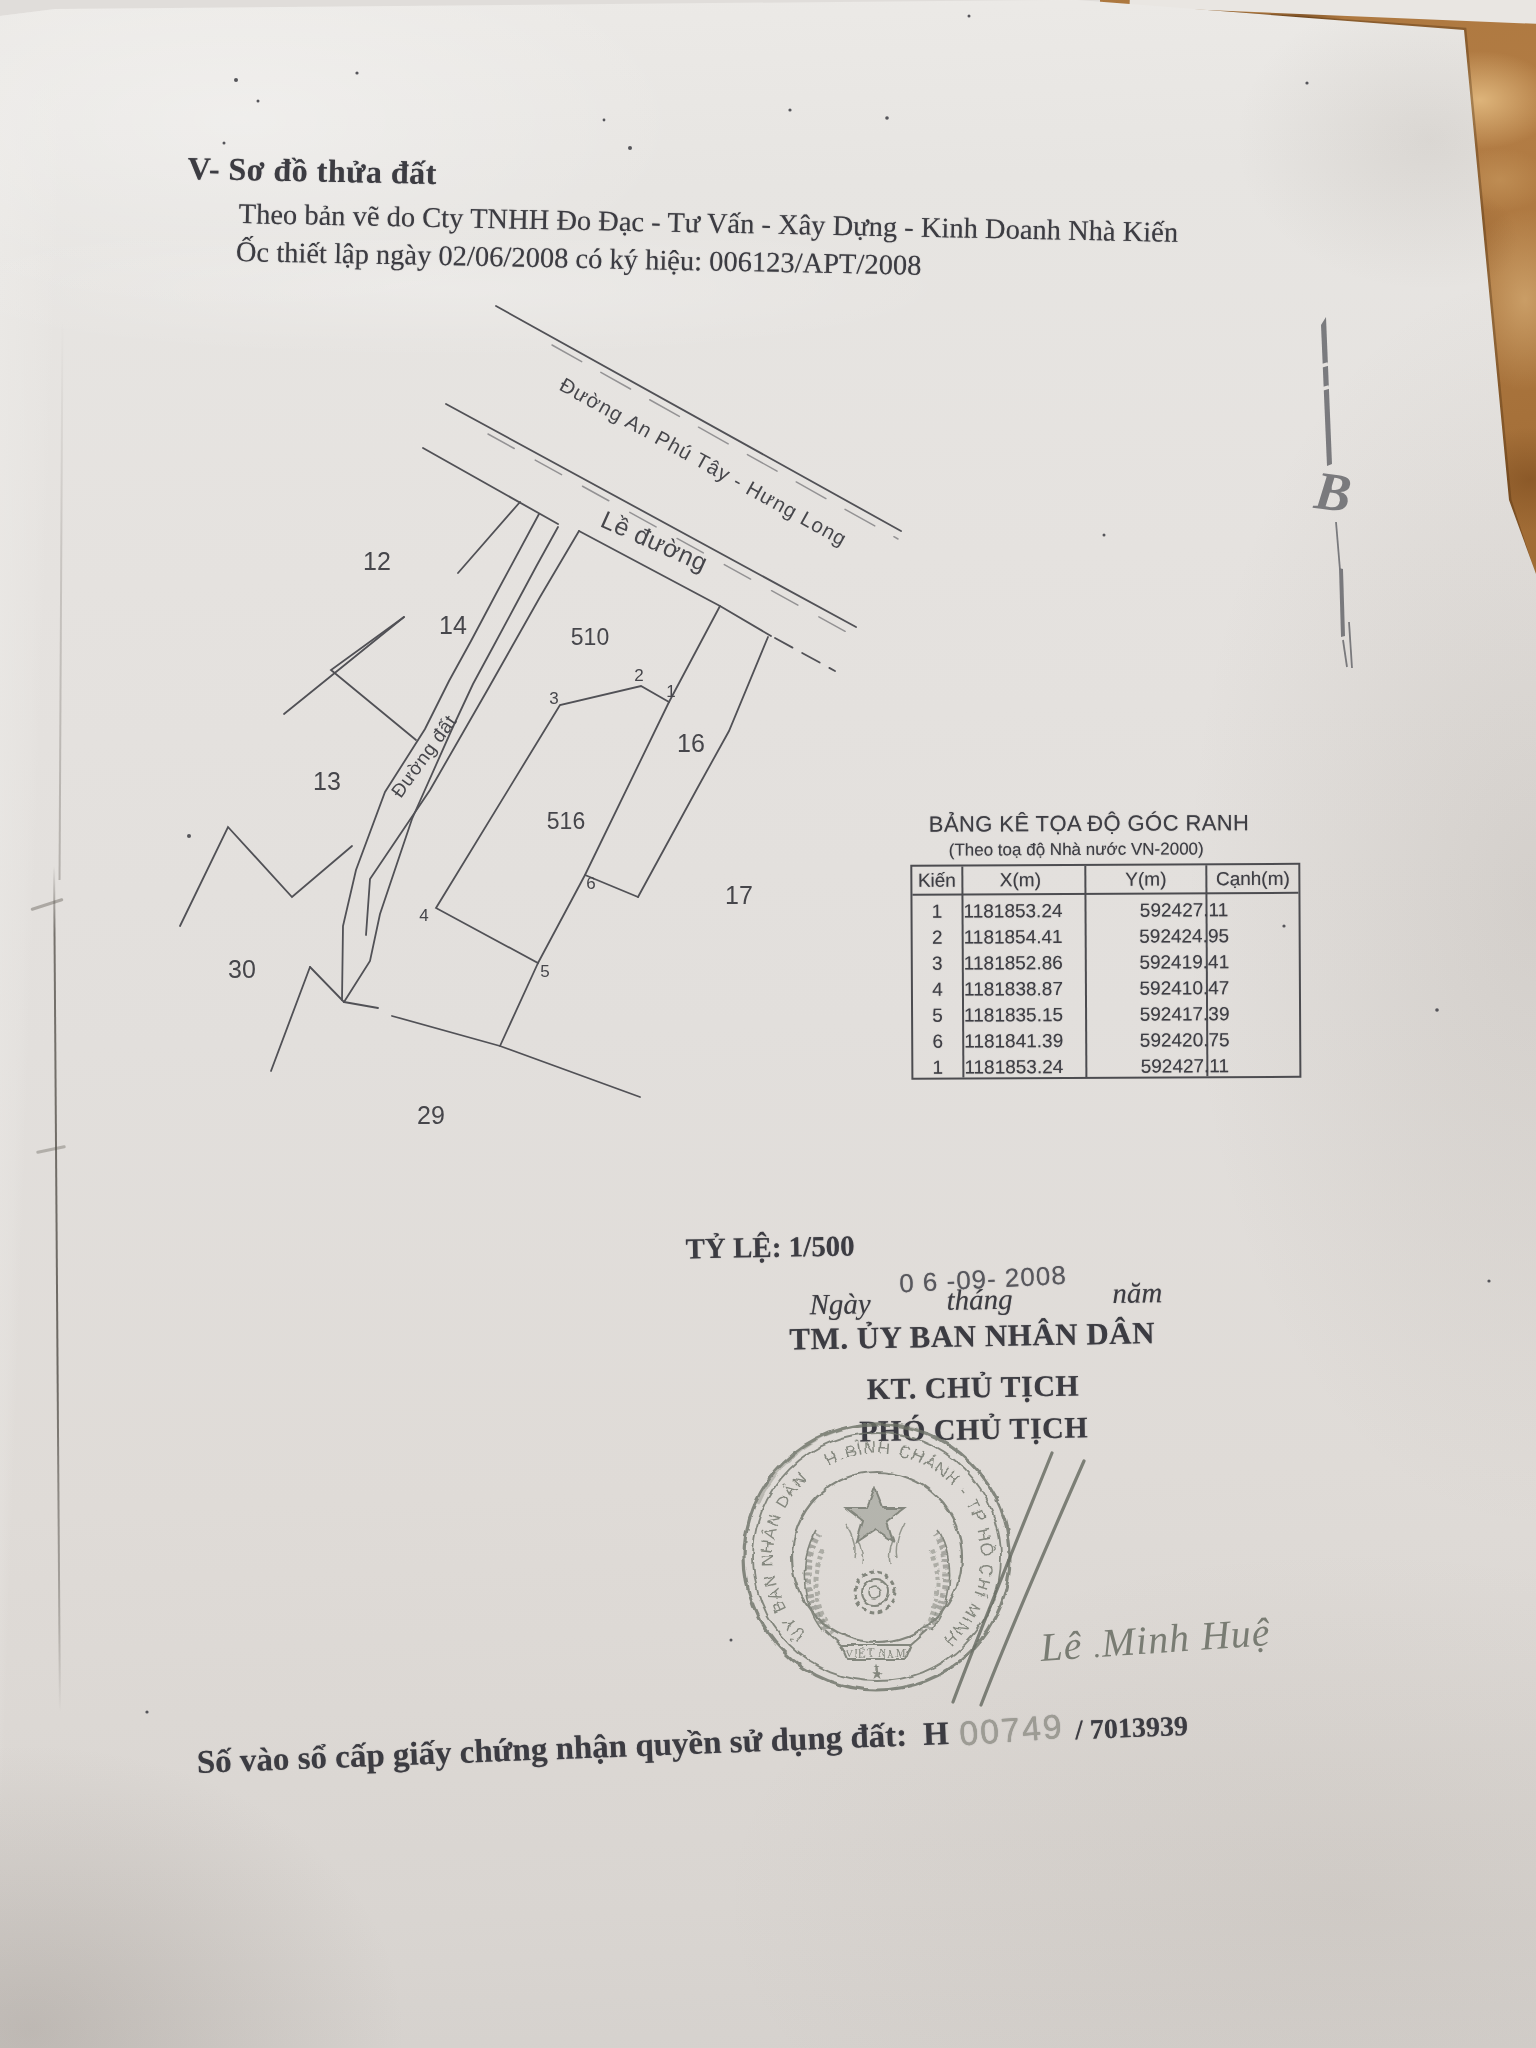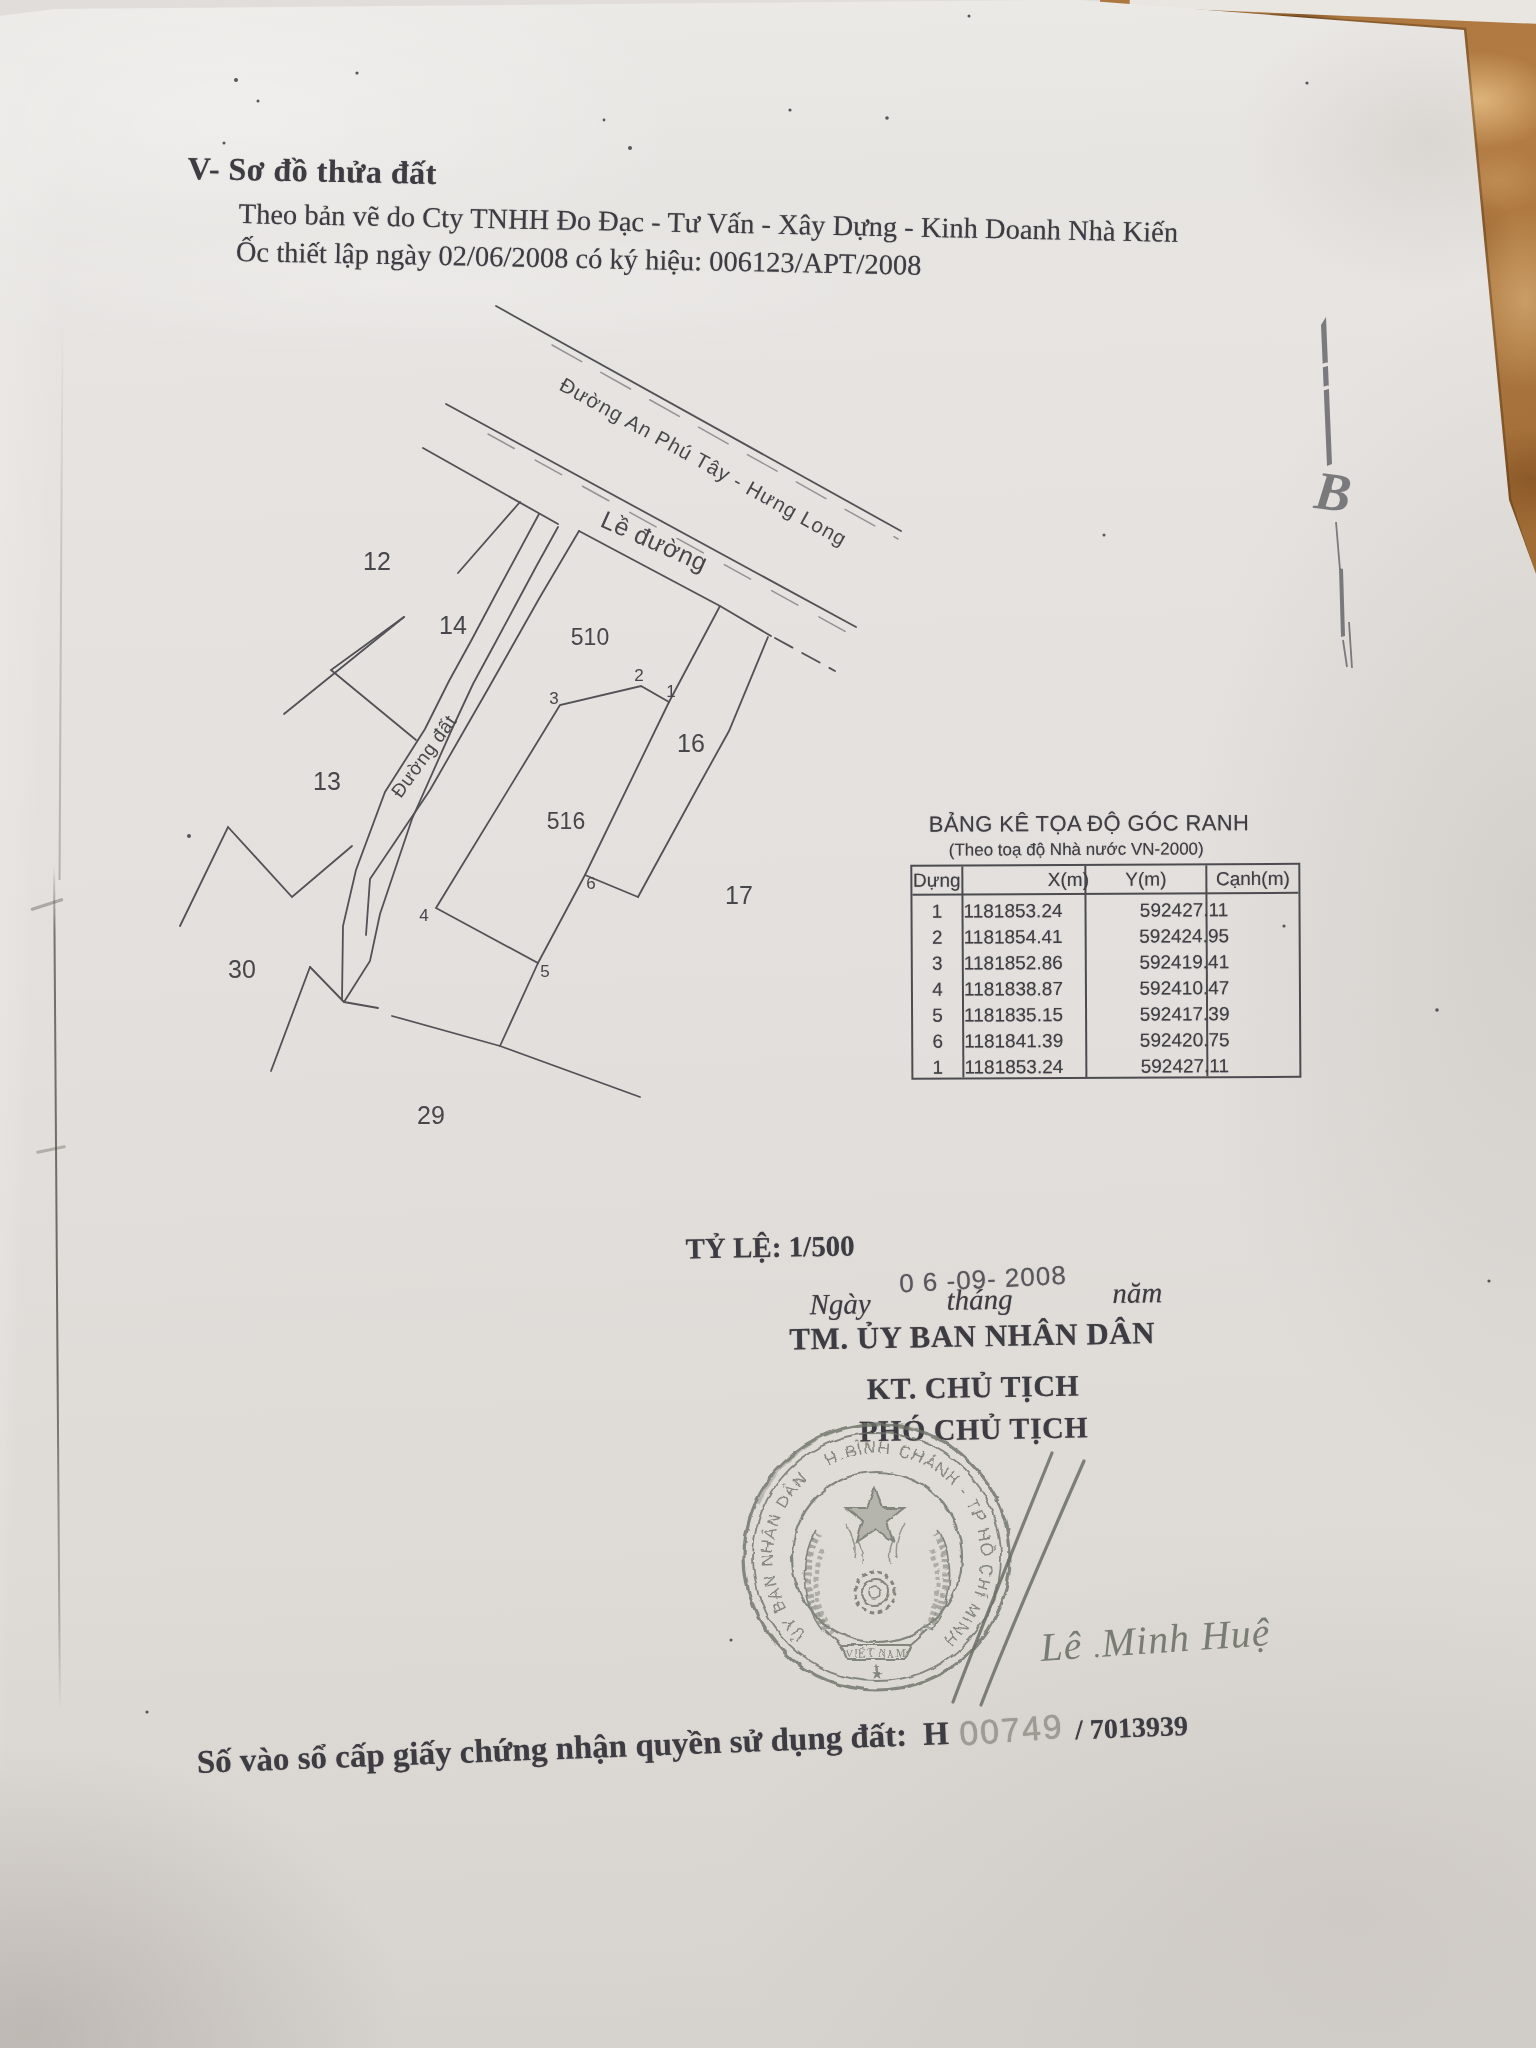--- a/index.html
+++ b/index.html
@@ -148,22 +148,22 @@
   <div style="position:absolute;left:39px;top:2px;width:340px;text-align:center;font-size:22px;letter-spacing:.4px;white-space:nowrap;">BẢNG KÊ TỌA ĐỘ GÓC RANH</div>
 
   <div style="position:absolute;left:26px;top:31px;width:340px;text-align:center;font-size:17px;white-space:nowrap;">(Theo toạ độ Nhà nước VN-2000)</div>
 
   <div style="position:absolute;left:30px;top:55px;width:386px;height:211px;border:2px solid #4c4c50;">
     <div style="position:absolute;left:49px;top:0;width:2px;height:100%;background:#4c4c50;"></div>
     <div style="position:absolute;left:172px;top:0;width:2px;height:100%;background:#4c4c50;"></div>
     <div style="position:absolute;left:293px;top:0;width:2px;height:100%;background:#4c4c50;"></div>
     <div style="position:absolute;left:0;top:27px;width:100%;height:2px;background:#4c4c50;"></div>
 
-    <div style="position:absolute;left:0px;top:3px;width:49px;text-align:center;font-size:19px;">Dựng</div>
-    <div style="position:absolute;left:51px;top:3px;width:114px;text-align:center;font-size:19px;padding-left:48px;">X(m)</div>
+    <div style="position:absolute;left:0px;top:3px;width:49px;text-align:center;font-size:19px;">Kiến</div>
+    <div style="position:absolute;left:51px;top:3px;width:114px;text-align:center;font-size:19px;">X(m)</div>
     <div style="position:absolute;left:174px;top:3px;width:119px;text-align:center;font-size:19px;">Y(m)</div>
     <div style="position:absolute;left:295px;top:3px;width:91px;text-align:center;font-size:19px;">Cạnh(m)</div>
 
     <div style="position:absolute;left:0;top:32px;width:49px;text-align:center;font-size:19px;line-height:26px;">1<br>2<br>3<br>4<br>5<br>6<br>1</div>
 
     <div style="position:absolute;left:51px;top:32px;width:121px;text-align:left;font-size:19px;line-height:26px;">1181853.24<br>1181854.41<br>1181852.86<br>1181838.87<br>1181835.15<br>1181841.39<br>1181853.24</div>
 
     <div style="position:absolute;left:174px;top:32px;width:119px;text-align:center;font-size:19px;line-height:26px;margin-left:38px;">592427.11<br>592424.95<br>592419.41<br>592410.47<br>592417.39<br>592420.75<br>592427.11</div>
 
   </div>

